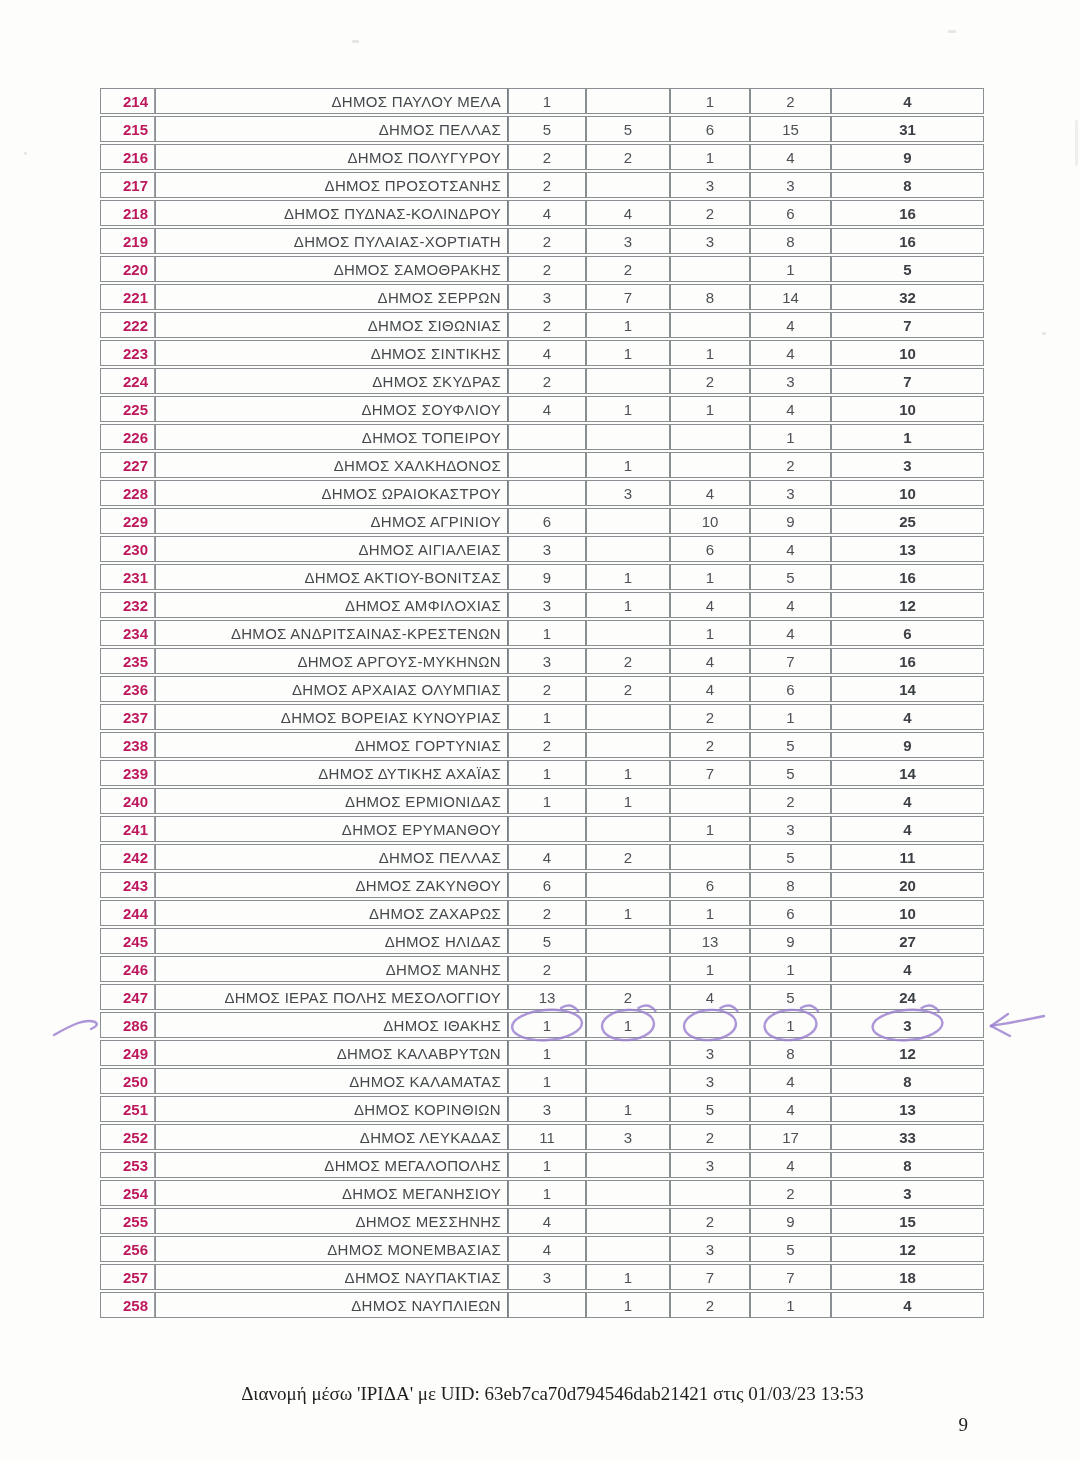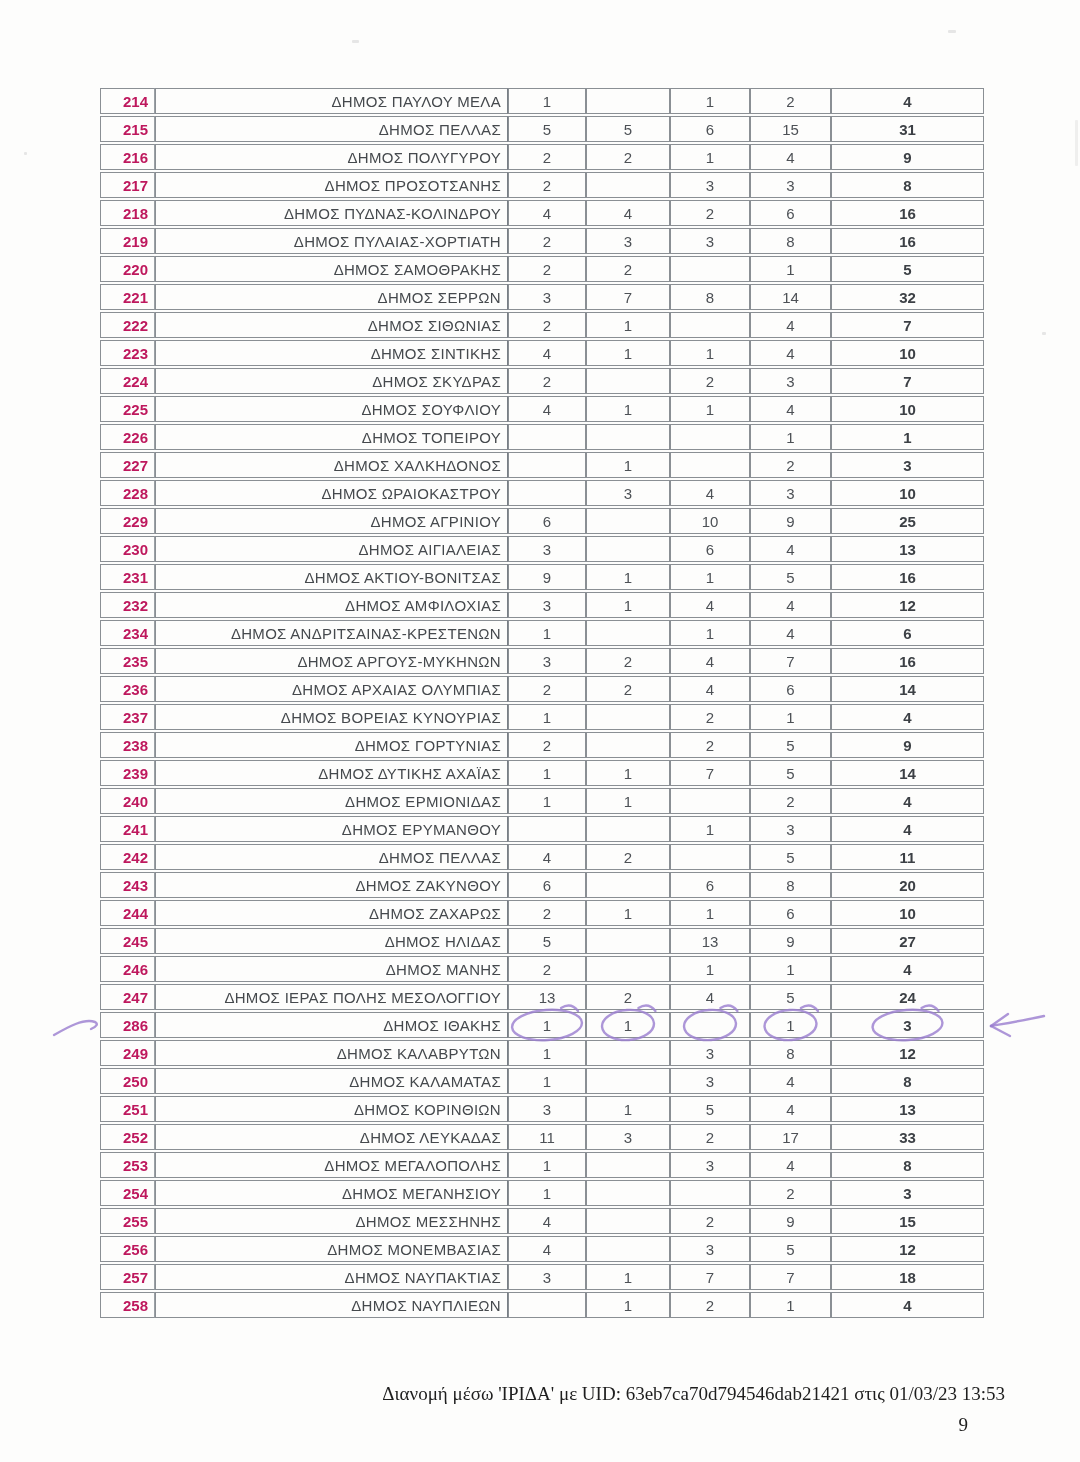--- a/index.html
+++ b/index.html
@@ -57,21 +57,21 @@
     stroke-width: 2.4px;
     stroke-linecap: round;
     stroke-linejoin: round;
     opacity: 0.82;
   }
   
   .footer {
     position: absolute;
     left: 100px; right: 75px;
     top: 1383px;
-    text-align: right;
+    text-align: center;
     font-family: "Liberation Serif", serif;
     font-size: 19px;
     color: #1e1e1e;
   }
   .page-number {
     position: absolute;
     left: 100px; right: 112px;
     top: 1414px;
     text-align: right;
     font-family: "Liberation Serif", serif;

